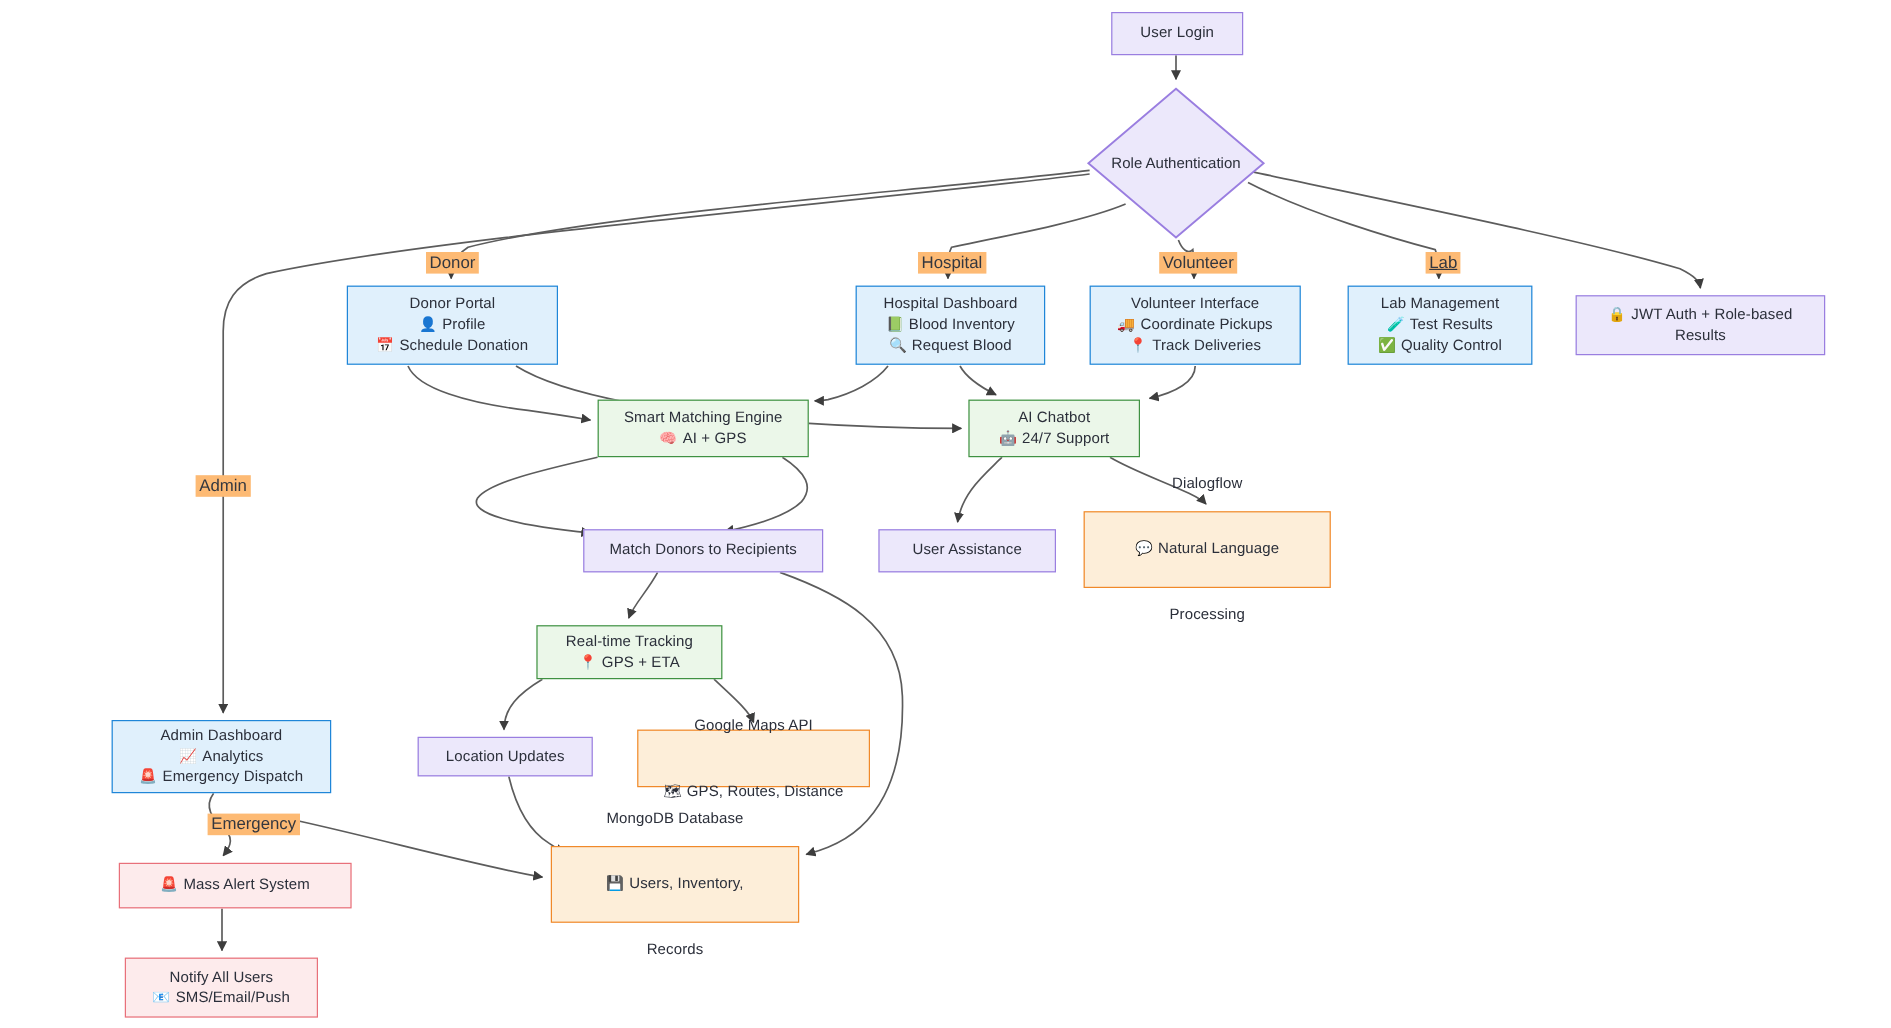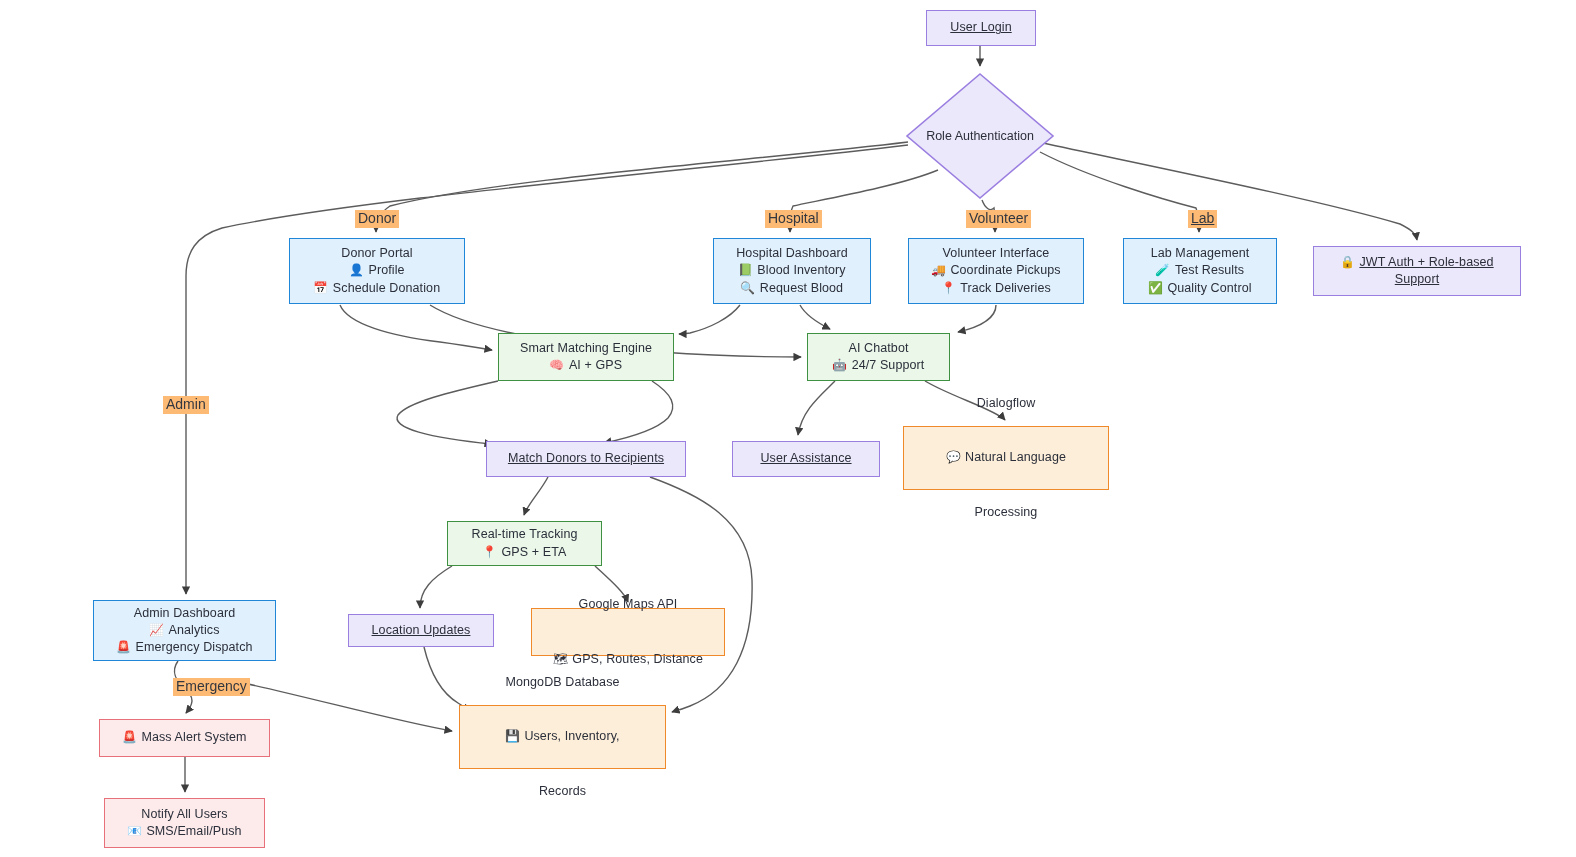--- a/index.html
+++ b/index.html
@@ -48,21 +48,21 @@
     white-space: nowrap;
   }
   .node .line .ico {
     display: inline-block;
     margin-right: 4px;
     font-family: "DejaVu Sans", sans-serif;
     font-size: 12px;
   }
 
   
-  .pal-lavender { background: #ece8fb; border: 1.4px solid #9a7ee0; text-decoration: underline; }
+  .pal-lavender { background: #ece8fb; border: 1.4px solid #9a7ee0; }
   .pal-blue     { background: #e0f0fc; border: 1.6px solid #1f86d8; }
   .pal-green    { background: #ebf7e9; border: 1.5px solid #3f9142; }
   .pal-orange   { background: #fdeed9; border: 1.8px solid #f0892a; gap: 37px; }
   .pal-red      { background: #fdebec; border: 1.6px solid #e8707a; }
 
   .diamond-wrap {
     position: absolute;
   }
   .diamond-wrap svg {
     position: absolute;
@@ -180,21 +180,21 @@
   </div>
 
   <div class="node pal-blue" style="left:1123px; top:238px; width:154px; height:66px;text-align:right;">
     <span class="line">Lab Management</span>
     <span class="line"><span class="ico">🧪</span><span>Test Results</span></span>
     <span class="line"><span class="ico">✅</span><span>Quality Control</span></span>
   </div>
 
   <div class="node pal-lavender" style="left:1313px; top:246px; width:208px; height:50px;">
     <span class="line"><span class="ico">🔒</span><span>JWT Auth + Role-based</span></span>
-    <span class="line">Support</span>
+    <span class="line">Results</span>
   </div>
 
   <div class="node pal-green" style="left:498px; top:333px; width:176px; height:48px;">
     <span class="line">Smart Matching Engine</span>
     <span class="line"><span class="ico">🧠</span><span>AI + GPS</span></span>
   </div>
 
   <div class="node pal-green" style="left:807px; top:333px; width:143px; height:48px;">
     <span class="line">AI Chatbot</span>
     <span class="line"><span class="ico">🤖</span><span>24/7 Support</span></span>
@@ -233,21 +233,21 @@
     <span class="line"><span class="ico">📈</span><span>Analytics</span></span>
     <span class="line"><span class="ico">🚨</span><span>Emergency Dispatch</span></span>
   </div>
 
   <div class="node pal-orange" style="left:459px; top:705px; width:207px; height:64px;">
     <span class="line">MongoDB Database</span>
     <span class="line"><span class="ico">💾</span><span>Users, Inventory,</span></span>
     <span class="line">Records</span>
   </div>
 
-  <div class="node pal-red" style="left:99px; top:719px; width:171px; height:38px;">
+  <div class="node pal-red" style="left:99px; top:719px; width:194px; height:38px;">
     <span class="line"><span class="ico">🚨</span><span>Mass Alert System</span></span>
   </div>
 
   <div class="node pal-red" style="left:104px; top:798px; width:161px; height:50px;">
     <span class="line">Notify All Users</span>
     <span class="line"><span class="ico">📧</span><span>SMS/Email/Push</span></span>
   </div>
 
   <div class="edge-label" style="left:355px; top:210px;">Donor</div>
   <div class="edge-label" style="left:765px; top:210px;">Hospital</div>

